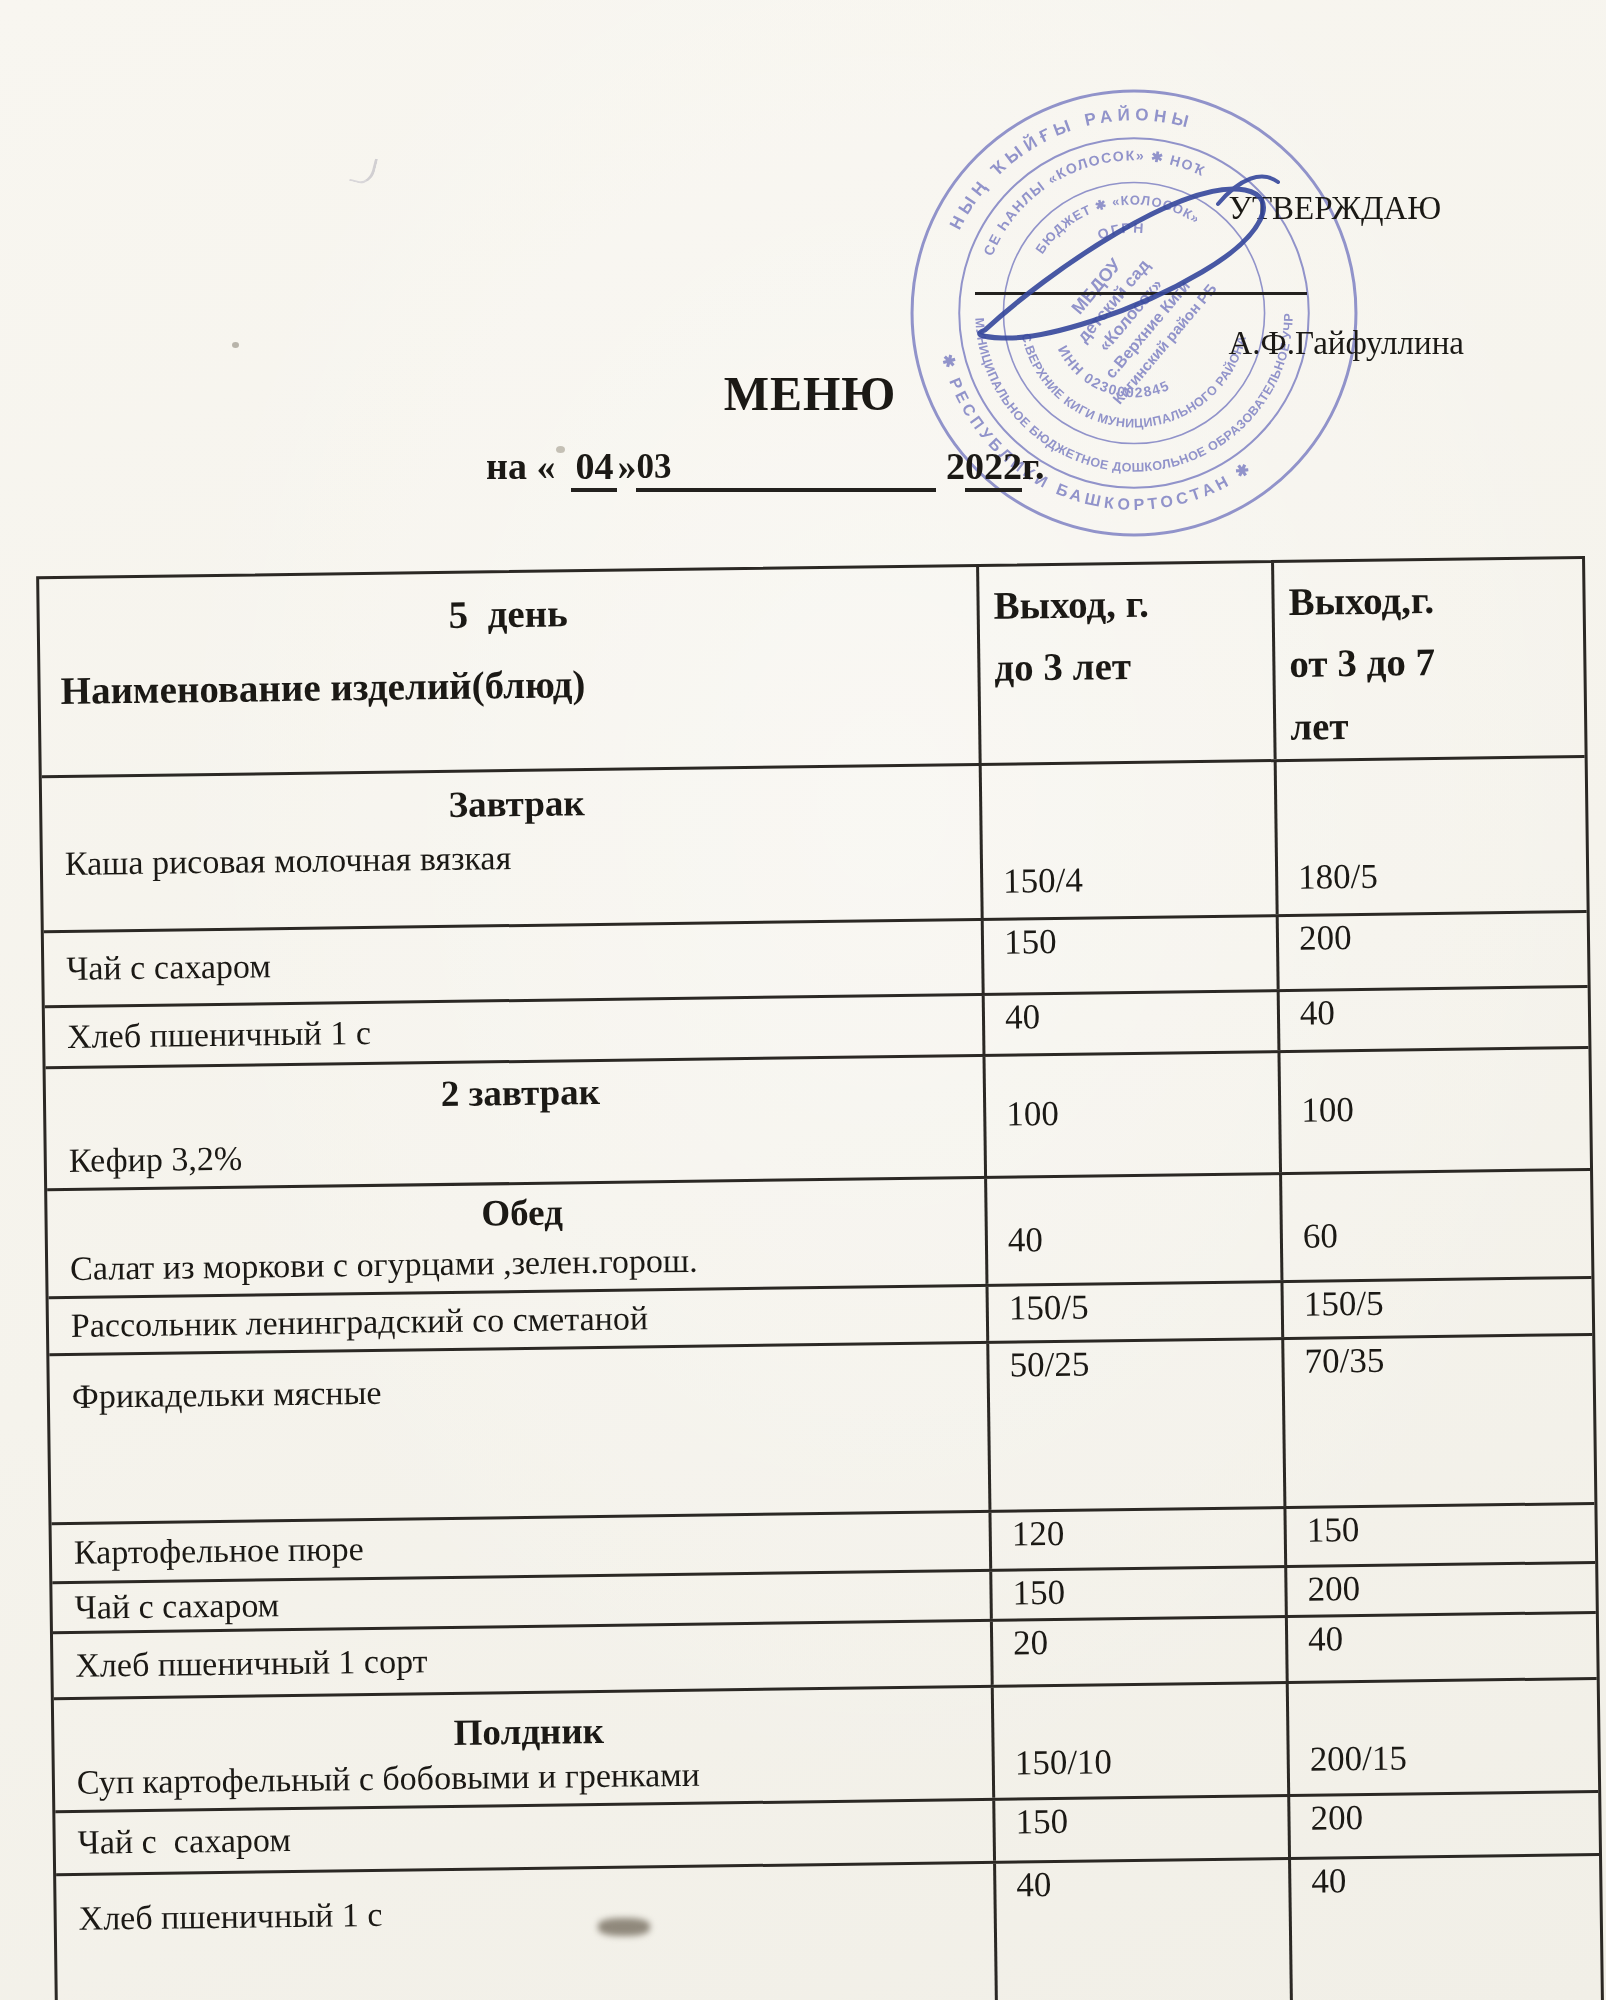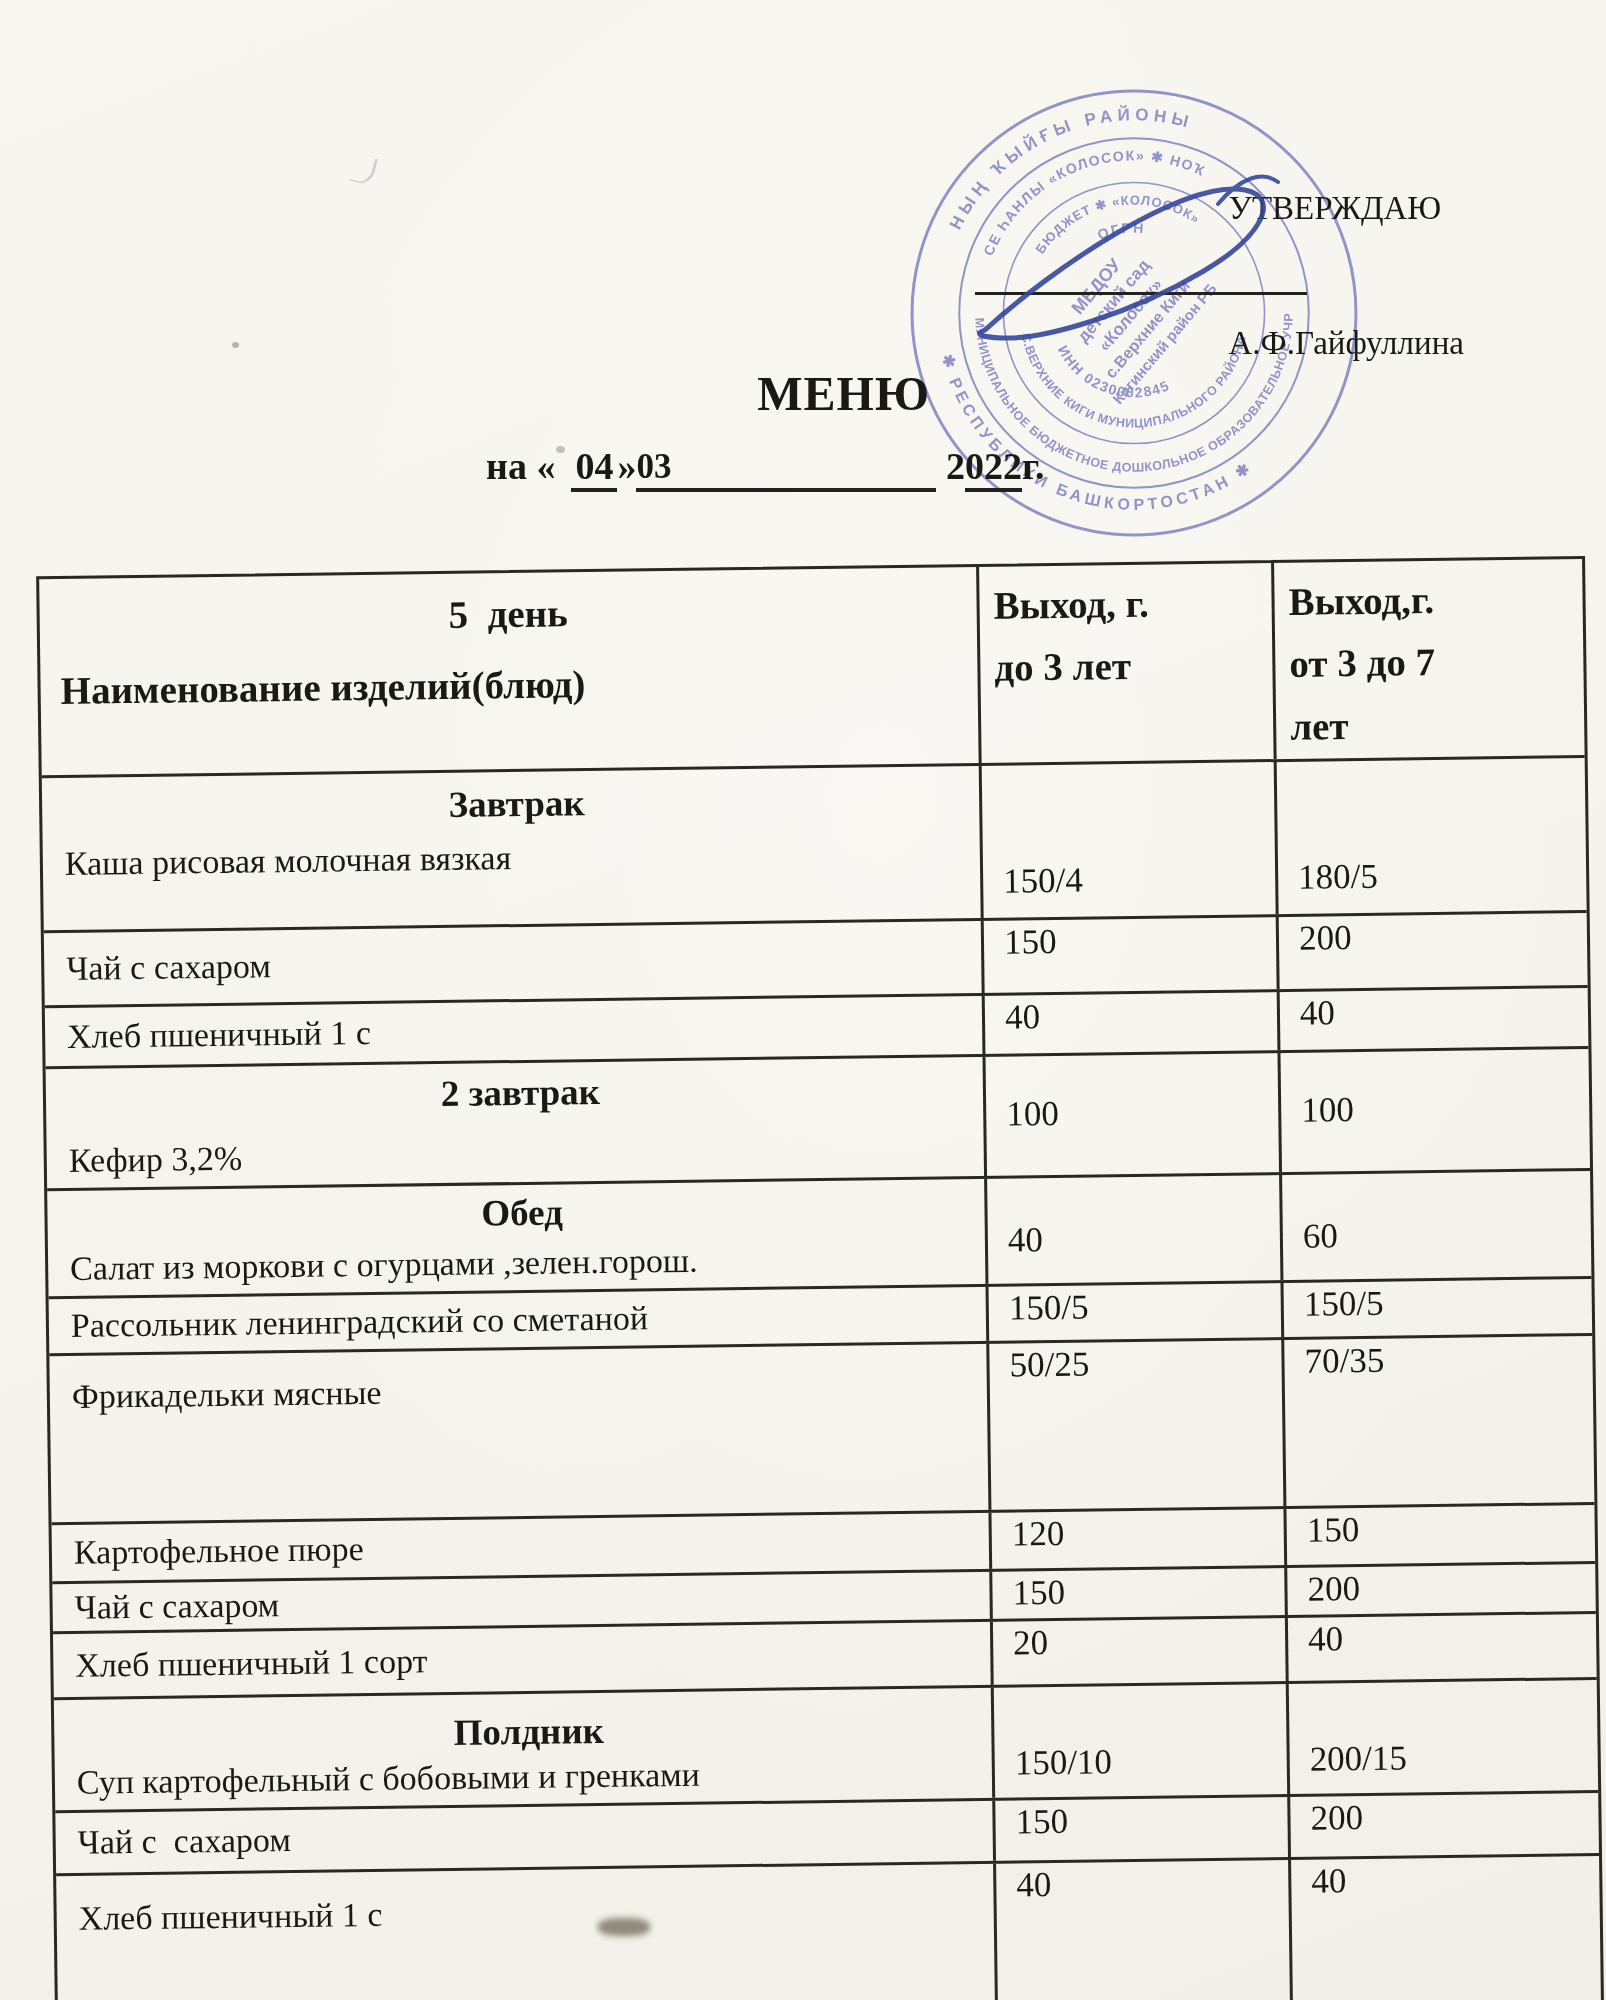--- a/index.html
+++ b/index.html
@@ -13,21 +13,21 @@
   }
   
   .approve-block{
     position:absolute;top:96px;right:142px;text-align:left;
     font-size:33px;line-height:45px;z-index:2;white-space:pre;
   }
   .approve-block div{white-space:pre;}
   .sig-rule{position:absolute;left:975px;top:292px;width:332px;height:3px;background:#23211e;z-index:2;}
   
   .doc-title{
-    position:absolute;left:690px;top:366px;width:240px;text-align:right;
+    position:absolute;left:690px;top:366px;width:240px;text-align:center;
     font-size:48px;font-weight:bold;letter-spacing:1px;z-index:2;
   }
   .date-line{
     position:absolute;left:486px;top:444px;z-index:2;
     font-size:38px;font-weight:bold;white-space:pre;
   }
   .date-line .fill-day{display:inline-block;border-bottom:4px solid #23211e;padding:0 4px;margin-left:16px;}
   .date-line .blank{
     display:inline-block;width:300px;border-bottom:4px solid #23211e;
     font-size:35px;vertical-align:bottom;line-height:42px;

